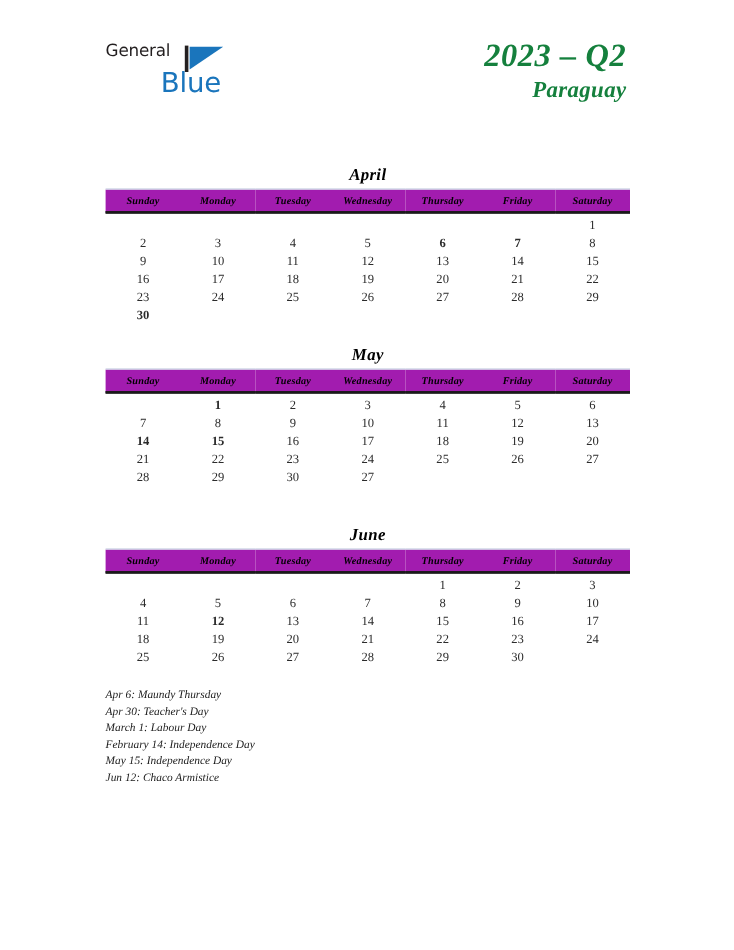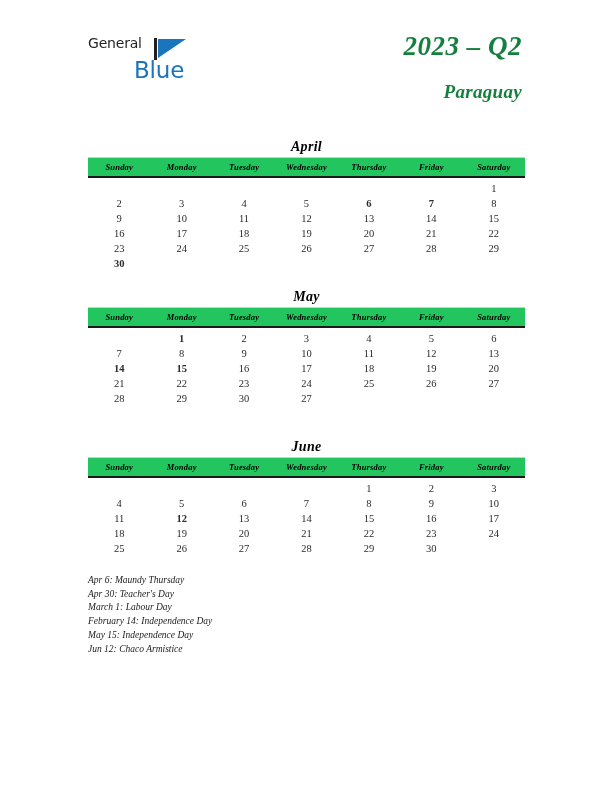--- a/index.html
+++ b/index.html
@@ -83,21 +83,21 @@
     white-space: nowrap;
   }
   .title-sub {
     font-family: "Liberation Serif", serif;
     font-style: italic;
     font-weight: bold;
     font-size: 19px;
     line-height: 24px;
     letter-spacing: 0.3px;
     white-space: nowrap;
-    margin-top: 18px;
+    margin-top: 2px;
   }
 
   
   .month-block {
     position: absolute;
     left: 88px;
     width: 437px;
   }
   #month-0 { top: 112px; }
   #month-1 { top: 262px; }
@@ -115,21 +115,21 @@
     letter-spacing: 0.3px;
     margin-top: 24px;
   }
 
   table.cal {
     width: 437px;
     border-collapse: collapse;
     table-layout: fixed;
   }
   table.cal thead tr {
-    background: #22c55e;
+    background: #a21caf;
   }
   table.cal th {
     font-family: "Liberation Serif", serif;
     font-style: italic;
     font-weight: bold;
     font-size: 8.5px;
     color: #000000;
     height: 18px;
     padding: 0;
     text-align: center;

